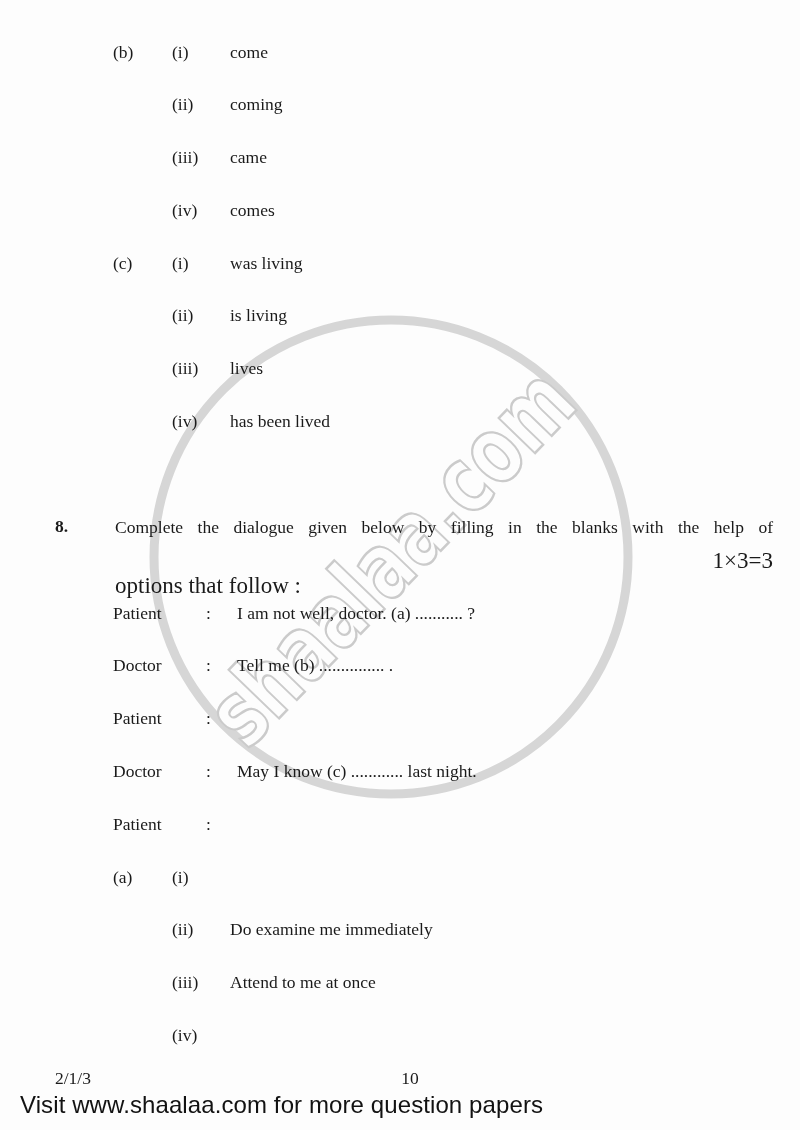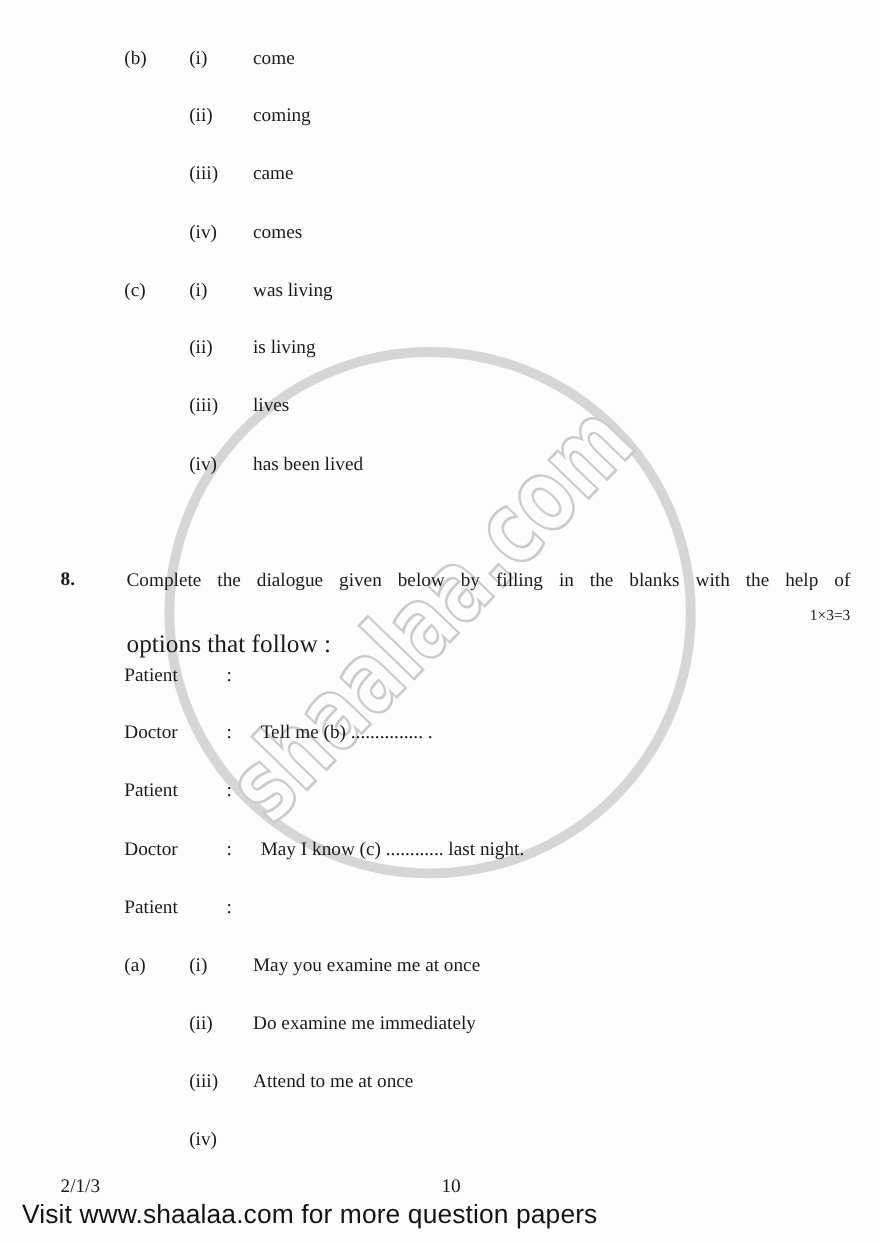--- a/index.html
+++ b/index.html
@@ -28,21 +28,21 @@
   .speaker     { position: absolute; left: 113px; }
   .colon       { position: absolute; left: 206px; }
   .dlg-text    { position: absolute; left: 237px; white-space: nowrap; }
   .q-number    { position: absolute; left: 55px;  top: 516px; font-size: 17.5px; font-weight: bold; }
   .q-line1 {
     position: absolute; left: 115px; top: 516px; width: 658px;
     font-size: 17.5px; line-height: 23px;
     text-align: justify; text-align-last: justify; white-space: normal;
   }
   .q-line2 { position: absolute; left: 115px; top: 574px; font-size: 23px; line-height: 23px; }
-  .q-marks { position: absolute; right: 27px; top: 549px; font-size: 14px; line-height: 23px; }
+  .q-marks { position: absolute; right: 27px; top: 549px; font-size: 23px; line-height: 23px; }
   .footer-code { position: absolute; left: 55px; top: 1068px; font-size: 17.5px; }
   .footer-page { position: absolute; left: 0; top: 1068px; width: 820px; text-align: center; font-size: 17.5px; }
   .footer-promo {
     position: absolute; left: 20px; top: 1091px;
     font-family: "Liberation Sans", sans-serif;
     font-size: 24px; color: #121212; letter-spacing: 0.1px;
   }
 </style>
 </head>
 <body>
@@ -93,20 +93,21 @@
     </div>
 
     <div class="q-number">8.</div>
     <div class="q-line1">Complete the dialogue given below by filling in the blanks with the help of</div>
     <div class="q-line2">options that follow :</div>
     <div class="q-marks">1×3=3</div>
 
     <div class="row" style="top:602px">
       <span class="speaker">Patient</span>
       <span class="colon">:</span>
+      <span class="dlg-text">I am not well, doctor. (a) ........... ?</span>
     </div>
     <div class="row" style="top:654px">
       <span class="speaker">Doctor</span>
       <span class="colon">:</span>
       <span class="dlg-text">Tell me (b) ............... .</span>
     </div>
     <div class="row" style="top:707px">
       <span class="speaker">Patient</span>
       <span class="colon">:</span>
     </div>
@@ -116,21 +117,20 @@
       <span class="dlg-text">May I know (c) ............ last night.</span>
     </div>
     <div class="row" style="top:813px">
       <span class="speaker">Patient</span>
       <span class="colon">:</span>
     </div>
 
     <div class="row" style="top:866px">
       <span class="grp-label">(a)</span>
       <span class="numeral">(i)</span>
-      <span class="opt-text">May you examine me at once</span>
     </div>
     <div class="row" style="top:918px">
       <span class="numeral">(ii)</span>
       <span class="opt-text">Do examine me immediately</span>
     </div>
     <div class="row" style="top:971px">
       <span class="numeral">(iii)</span>
       <span class="opt-text">Attend to me at once</span>
     </div>
     <div class="row" style="top:1024px">

